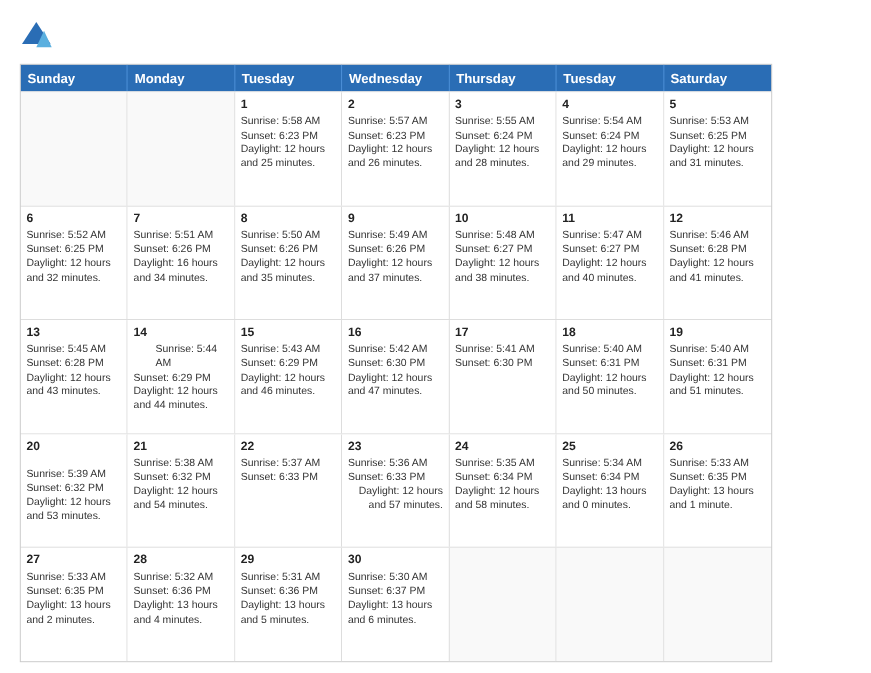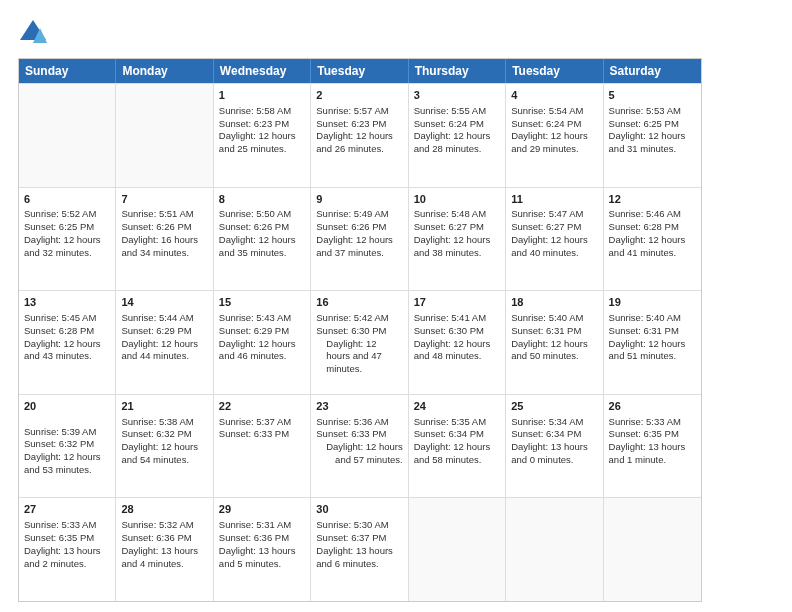--- a/index.html
+++ b/index.html
@@ -127,22 +127,22 @@
     <div class="title-block">
       <div class="title-month"></div>
       <div class="title-location"></div>
     </div>
   </div>
 
   <div class="calendar">
     <div class="cal-header-row">
     <div class="cal-header-cell">Sunday</div>
         <div class="cal-header-cell">Monday</div>
+        <div class="cal-header-cell">Tuesday</div>
         <div class="cal-header-cell">Wednesday</div>
-        <div class="cal-header-cell">Tuesday</div>
         <div class="cal-header-cell">Thursday</div>
         <div class="cal-header-cell">Tuesday</div>
         <div class="cal-header-cell">Saturday</div>
       </div>
     <div class="cal-body">
     <div class="cal-week">
           <div class="cal-cell empty"></div>
           <div class="cal-cell empty"></div>
           <div class="cal-cell">
             <span class="cal-day-num">1</span>
@@ -221,41 +221,40 @@
         </div>
         <div class="cal-week">
           <div class="cal-cell">
             <span class="cal-day-num">13</span>
             <span style="display: block;">Sunrise: 5:45 AM</span>
             <span style="display: block;">Sunset: 6:28 PM</span>
             <span style="display: block;">Daylight: 12 hours and 43 minutes.</span>
           </div>
           <div class="cal-cell">
             <span class="cal-day-num">14</span>
-            <span style="display: block;">Sunrise: 5:44 AM</span>
+            <span style="display: block; margin-left: 20px;">Sunrise: 5:44 AM</span>
             <span style="display: block;">Sunset: 6:29 PM</span>
             <span style="display: block;">Daylight: 12 hours and 44 minutes.</span>
           </div>
           <div class="cal-cell">
             <span class="cal-day-num">15</span>
             <span style="display: block;">Sunrise: 5:43 AM</span>
             <span style="display: block;">Sunset: 6:29 PM</span>
             <span style="display: block;">Daylight: 12 hours and 46 minutes.</span>
           </div>
           <div class="cal-cell">
             <span class="cal-day-num">16</span>
             <span style="display: block;">Sunrise: 5:42 AM</span>
             <span style="display: block;">Sunset: 6:30 PM</span>
-            <span style="display: block; margin-left: 10px;">Daylight: 12 hours and 47 minutes.</span>
+            <span style="display: block;">Daylight: 12 hours and 47 minutes.</span>
           </div>
           <div class="cal-cell">
             <span class="cal-day-num">17</span>
             <span style="display: block;">Sunrise: 5:41 AM</span>
             <span style="display: block;">Sunset: 6:30 PM</span>
-            <span style="display: block;">Daylight: 12 hours and 48 minutes.</span>
           </div>
           <div class="cal-cell">
             <span class="cal-day-num">18</span>
             <span style="display: block;">Sunrise: 5:40 AM</span>
             <span style="display: block;">Sunset: 6:31 PM</span>
             <span style="display: block;">Daylight: 12 hours and 50 minutes.</span>
           </div>
           <div class="cal-cell">
             <span class="cal-day-num">19</span>
             <span style="display: block;">Sunrise: 5:40 AM</span>

